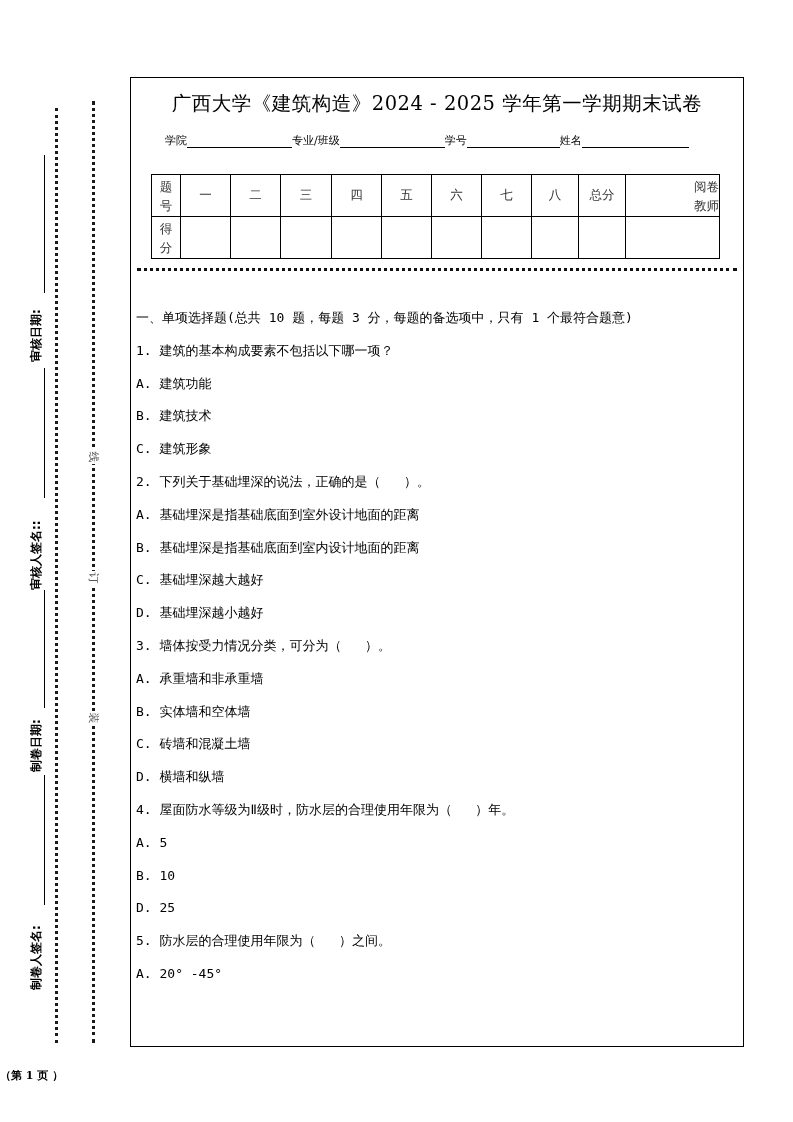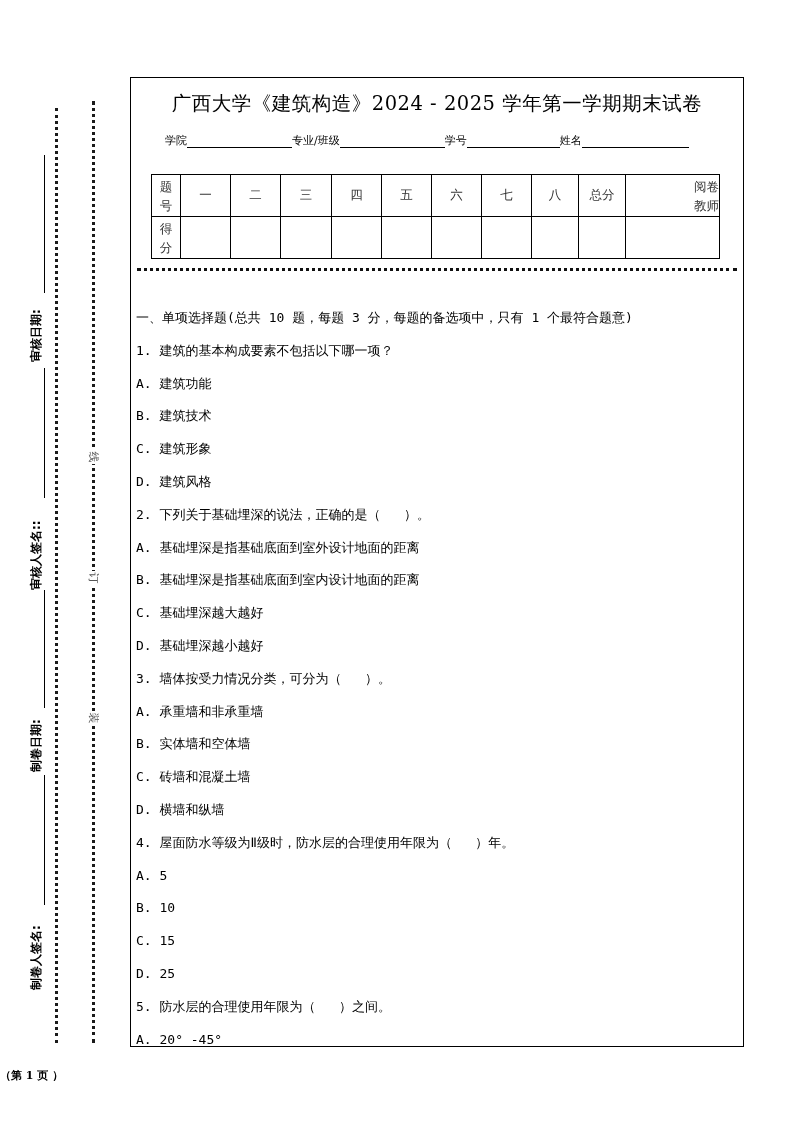--- a/index.html
+++ b/index.html
@@ -109,38 +109,36 @@
 
   <div class="dotted-sep"></div>
 
   <div class="content">
     <div class="line">一、单项选择题(总共 10 题，每题 3 分，每题的备选项中，只有 1 个最符合题意)</div>
 
     <div class="line"><span>1.</span> <span>建筑的基本构成要素不包括以下哪一项？</span></div>
     <div class="line"><span>A.</span> <span>建筑功能</span></div>
     <div class="line"><span>B.</span> <span>建筑技术</span></div>
     <div class="line"><span>C.</span> <span>建筑形象</span></div>
-    <div class="line"><span>D.</span> <span>建筑风格</span></div>
 
     <div class="line"><span>2.</span> <span>下列关于基础埋深的说法，正确的是（   ）。</span></div>
     <div class="line"><span>A.</span> <span>基础埋深是指基础底面到室外设计地面的距离</span></div>
     <div class="line"><span>B.</span> <span>基础埋深是指基础底面到室内设计地面的距离</span></div>
     <div class="line"><span>C.</span> <span>基础埋深越大越好</span></div>
     <div class="line"><span>D.</span> <span>基础埋深越小越好</span></div>
 
     <div class="line"><span>3.</span> <span>墙体按受力情况分类，可分为（   ）。</span></div>
     <div class="line"><span>A.</span> <span>承重墙和非承重墙</span></div>
     <div class="line"><span>B.</span> <span>实体墙和空体墙</span></div>
     <div class="line"><span>C.</span> <span>砖墙和混凝土墙</span></div>
     <div class="line"><span>D.</span> <span>横墙和纵墙</span></div>
 
     <div class="line"><span>4.</span> <span>屋面防水等级为Ⅱ级时，防水层的合理使用年限为（   ）年。</span></div>
     <div class="line"><span>A.</span> <span>5</span></div>
     <div class="line"><span>B.</span> <span>10</span></div>
-    <div class="line"><span>C.</span> <span>15</span></div>
     <div class="line"><span>D.</span> <span>25</span></div>
 
     <div class="line"><span>5.</span> <span>防水层的合理使用年限为（   ）之间。</span></div>
     <div class="line"><span>A.</span> <span>20° -45°</span></div>
   </div>
 </div>
 
 <div class="footer">（第 1 页 ）</div>
 
 </body></html>

